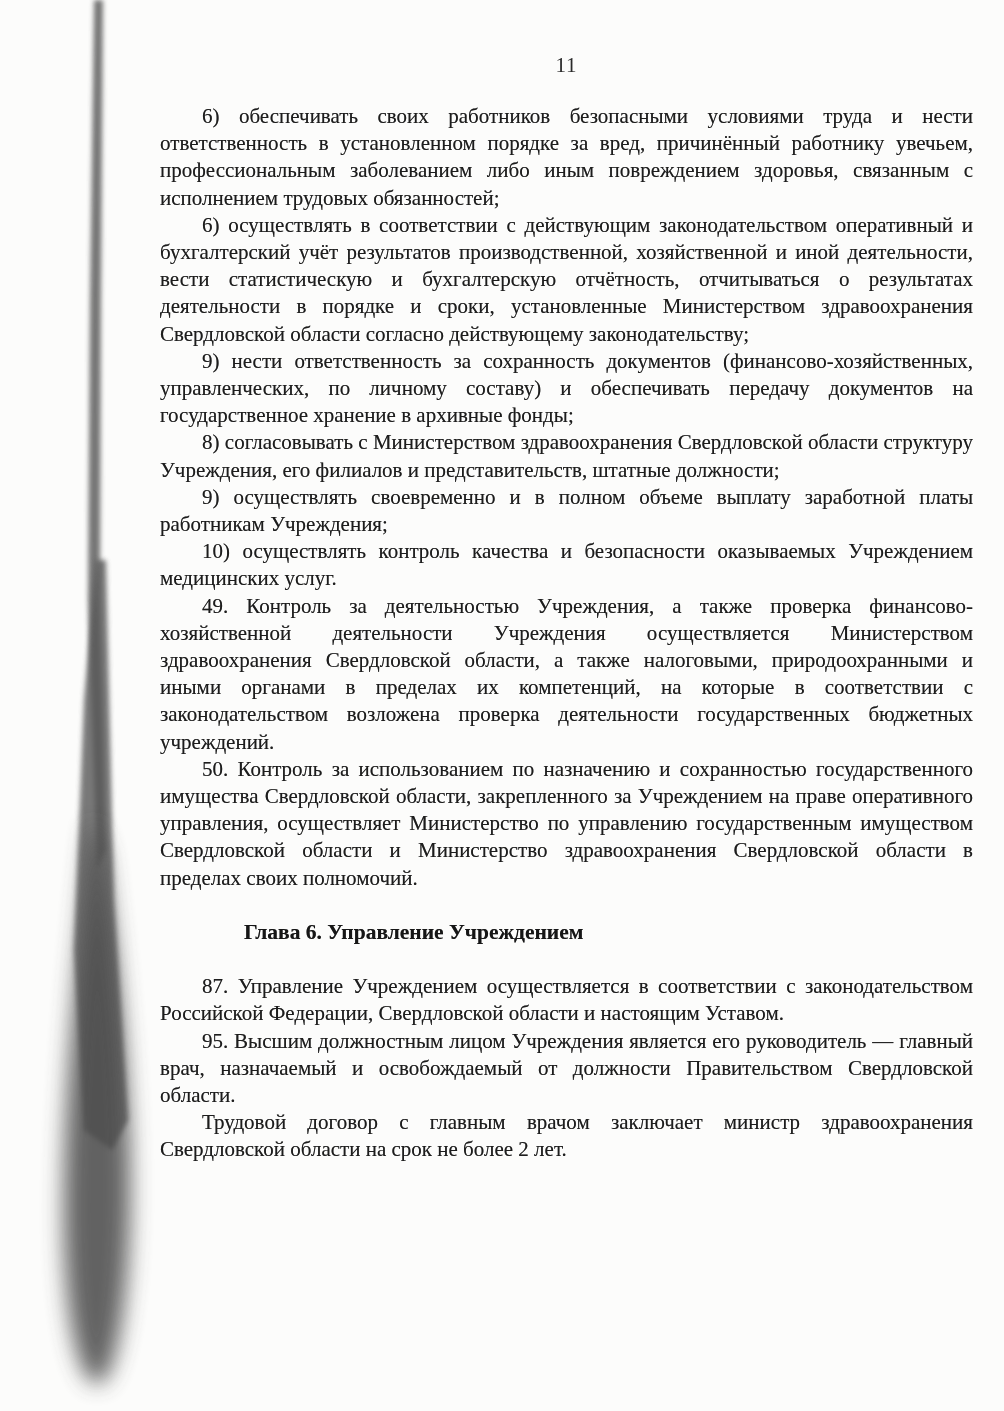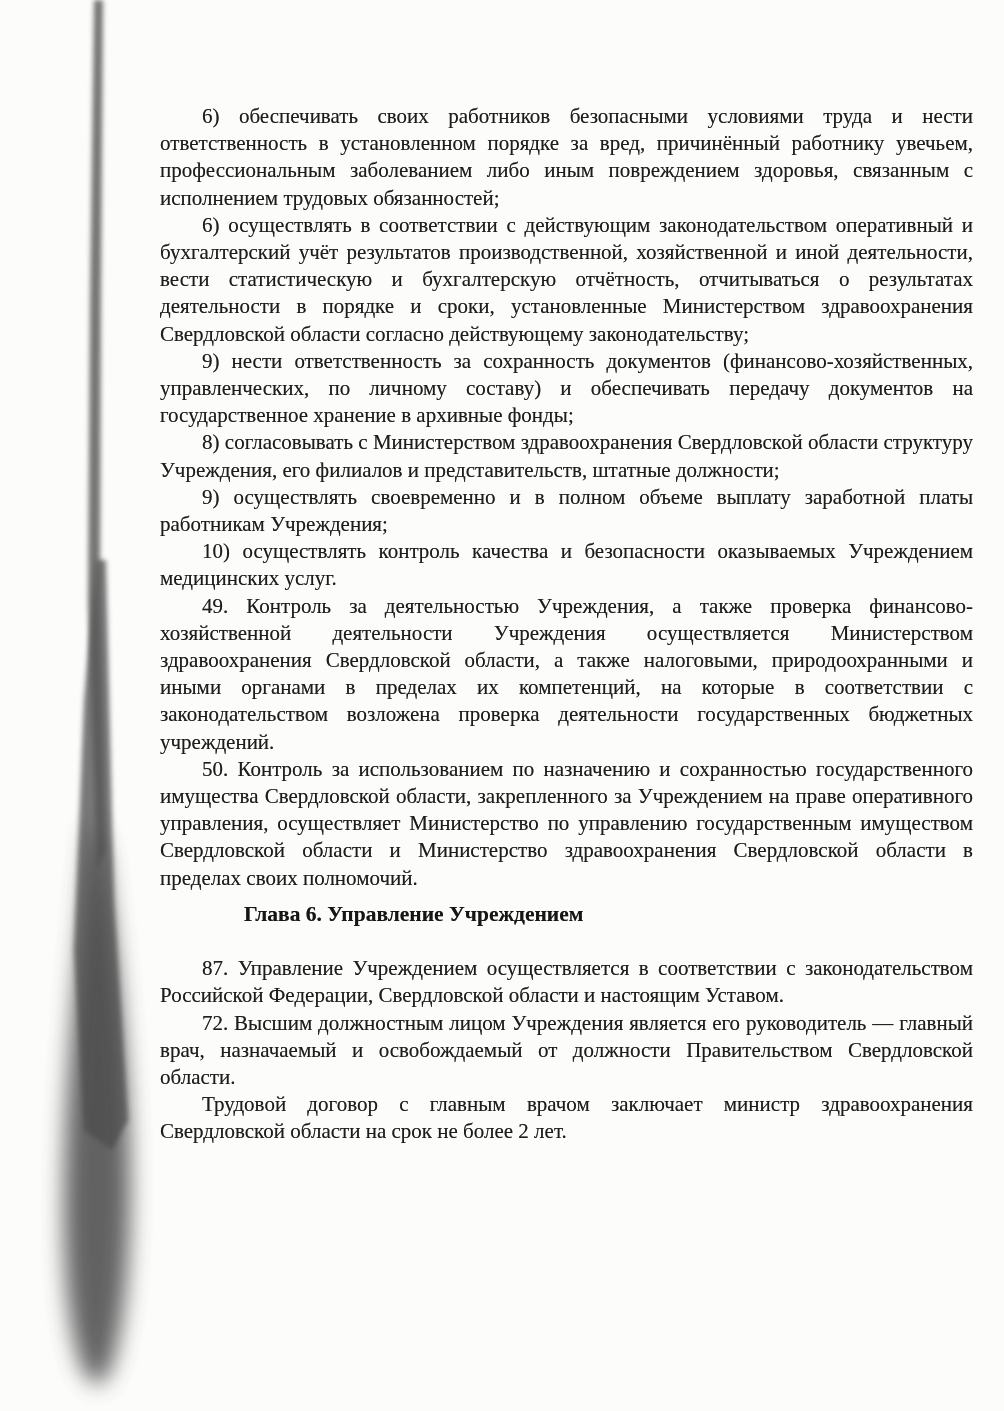--- a/index.html
+++ b/index.html
@@ -36,21 +36,21 @@
     line-height: 27.2px;
     color: #1d1d1d;
     text-align: justify;
     text-shadow: 0 0 0.5px rgba(30,30,30,0.55);
   }
   .content p {
     margin: 0;
     text-indent: 42px;
   }
   .content .chapter-heading {
-    margin: 9px 0 27px 0;
+    margin: 27px 0 27px 0;
     padding-left: 42px;
     font-size: 21.5px;
     font-weight: bold;
     text-align: left;
     color: #161616;
   }
 </style>
 </head>
 <body>
 
@@ -68,29 +68,30 @@
       </defs>
 
       <path d="M94,0 L103,0 L101,300 L100,600 L106,850 L97,870 L88,600 L90,300 Z" fill="#5e5e5e" opacity="0.85" filter="url(#blurThin)"></path>
 
       <path d="M96,560 L106,560 L114,900 L128,1120 L112,1150 L84,1130 L74,950 L84,700 Z" fill="#585858" opacity="0.8" filter="url(#blurThin)"></path>
 
       <path d="M92,820 C76,960 62,1120 64,1230 C66,1330 80,1382 97,1384 C114,1386 128,1310 130,1210 C132,1090 118,960 104,850 Z" fill="#4d4d4d" opacity="0.88" filter="url(#blurWide)"></path>
     </svg>
   </div>
 
+  <div class="page-number">11</div>
 
   <div class="content">
     <p>6) обеспечивать своих работников безопасными условиями труда и нести ответственность в установленном порядке за вред, причинённый работнику увечьем, профессиональным заболеванием либо иным повреждением здоровья, связанным с исполнением трудовых обязанностей;</p>
     <p>6) осуществлять в соответствии с действующим законодательством оперативный и бухгалтерский учёт результатов производственной, хозяйственной и иной деятельности, вести статистическую и бухгалтерскую отчётность, отчитываться о результатах деятельности в порядке и сроки, установленные Министерством здравоохранения Свердловской области согласно действующему законодательству;</p>
     <p>9) нести ответственность за сохранность документов (финансово-хозяйственных, управленческих, по личному составу) и обеспечивать передачу документов на государственное хранение в архивные фонды;</p>
     <p>8) согласовывать с Министерством здравоохранения Свердловской области структуру Учреждения, его филиалов и представительств, штатные должности;</p>
     <p>9) осуществлять своевременно и в полном объеме выплату заработной платы работникам Учреждения;</p>
     <p>10) осуществлять контроль качества и безопасности оказываемых Учреждением медицинских услуг.</p>
     <p>49. Контроль за деятельностью Учреждения, а также проверка финансово-хозяйственной деятельности Учреждения осуществляется Министерством здравоохранения Свердловской области, а также налоговыми, природоохранными и иными органами в пределах их компетенций, на которые в соответствии с законодательством возложена проверка деятельности государственных бюджетных учреждений.</p>
     <p>50. Контроль за использованием по назначению и сохранностью государственного имущества Свердловской области, закрепленного за Учреждением на праве оперативного управления, осуществляет Министерство по управлению государственным имуществом Свердловской области и Министерство здравоохранения Свердловской области в пределах своих полномочий.</p>
     <p class="chapter-heading">Глава 6. Управление Учреждением</p>
     <p>87. Управление Учреждением осуществляется в соответствии с законодательством Российской Федерации, Свердловской области и настоящим Уставом.</p>
-    <p>72. Высшим должностным лицом Учреждения является его руководитель — главный врач, назначаемый и освобождаемый от должности Правительством Свердловской области.</p>
+    <p>95. Высшим должностным лицом Учреждения является его руководитель — главный врач, назначаемый и освобождаемый от должности Правительством Свердловской области.</p>
     <p>Трудовой договор с главным врачом заключает министр здравоохранения Свердловской области на срок не более 2 лет.</p>
   </div>
 
 </div>
 
 </body></html>

